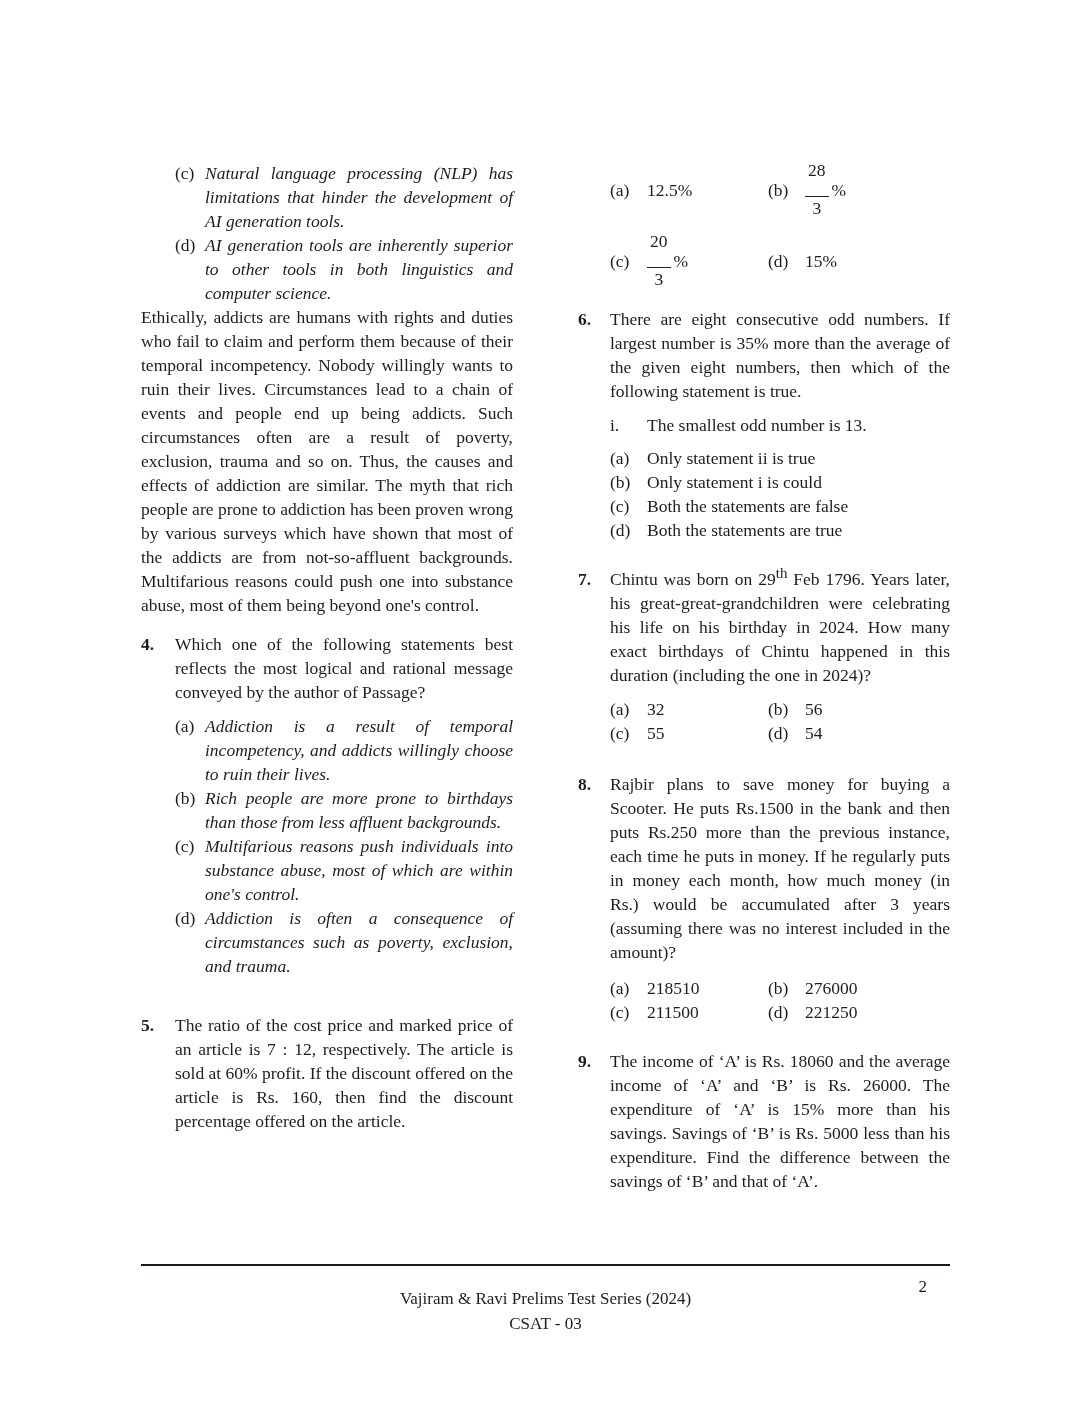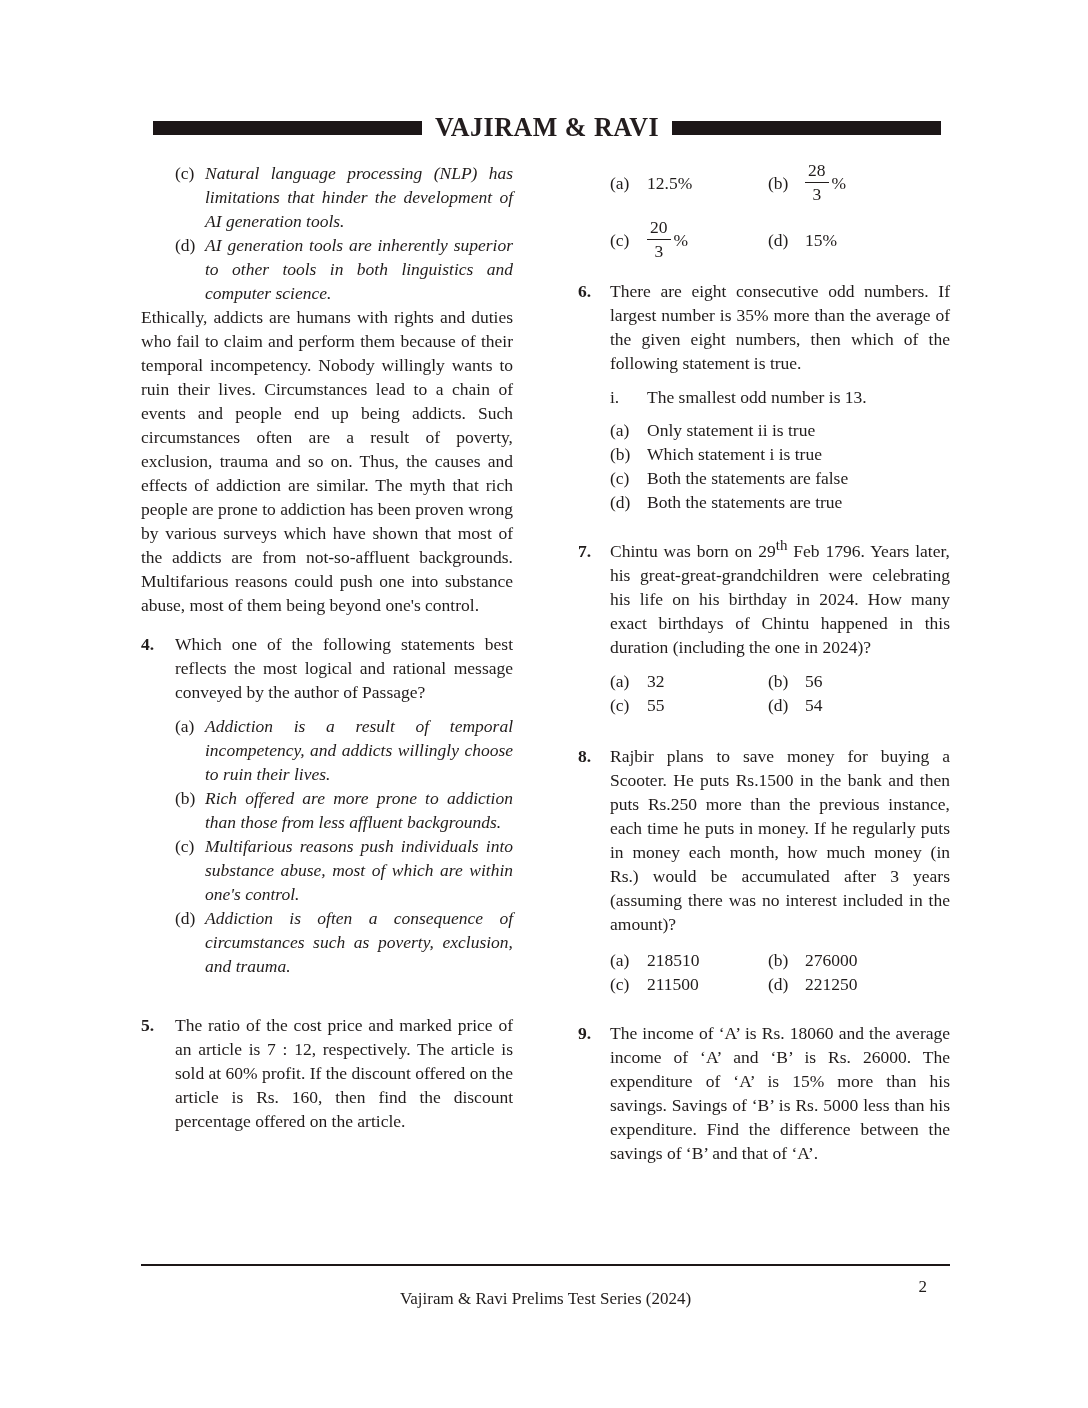--- a/index.html
+++ b/index.html
@@ -71,21 +71,21 @@
   .grid2.tall { row-gap: 12px; }
 
   
   .frac {
     display: inline-block;
     text-align: center;
     vertical-align: middle;
     line-height: 21px;
     margin-right: 3px;
   }
-  .frac .fr-num { display: block; border-bottom: 1.6px solid #221d1c; padding: 0 3px 1px; }
+  .frac .fr-num { display: block; border-bottom: 1.6px solid #221d1c; padding: 0 3px 15px; }
   .frac .fr-den { display: block; padding-top: 1px; }
 
   sup { font-size: 15px; line-height: 0; vertical-align: super; }
 
   
   .mt9  { margin-top: 9px; }
   .mt10 { margin-top: 10px; }
   .mt12 { margin-top: 12px; }
   .mt15 { margin-top: 15px; }
   .mt17 { margin-top: 17px; }
@@ -108,25 +108,20 @@
     position: absolute;
     right: 23px; top: 8px;
     font-size: 17px;
   }
 </style>
 </head>
 <body>
 
 <div class="page">
 
-  <div class="header">
-    <div class="header-bar"></div>
-    <div class="header-title">VAJIRAM &amp; RAVI</div>
-    <div class="header-bar"></div>
-  </div>
 
   <div class="col-left">
 
     <div class="opt">
       <span class="lab">(c)</span>
       <span class="txt">Natural language processing (NLP) has limitations that hinder the development of AI generation tools.</span>
     </div>
     <div class="opt">
       <span class="lab">(d)</span>
       <span class="txt">AI generation tools are inherently superior to other tools in both linguistics and computer science.</span>
@@ -139,21 +134,21 @@
       <span class="qtext">Which one of the following statements best reflects the most logical and rational message conveyed by the author of Passage?</span>
     </div>
 
     <div class="mt10">
       <div class="opt">
         <span class="lab">(a)</span>
         <span class="txt">Addiction is a result of temporal incompetency, and addicts willingly choose to ruin their lives.</span>
       </div>
       <div class="opt">
         <span class="lab">(b)</span>
-        <span class="txt">Rich offered are more prone to addiction than those from less affluent backgrounds.</span>
+        <span class="txt">Rich people are more prone to birthdays than those from less affluent backgrounds.</span>
       </div>
       <div class="opt">
         <span class="lab">(c)</span>
         <span class="txt">Multifarious reasons push individuals into substance abuse, most of which are within one's control.</span>
       </div>
       <div class="opt">
         <span class="lab">(d)</span>
         <span class="txt">Addiction is often a consequence of circumstances such as poverty, exclusion, and trauma.</span>
       </div>
     </div>
@@ -206,21 +201,21 @@
       </div>
     </div>
 
     <div class="mt9">
       <div class="ropt">
         <span class="lab">(a)</span>
         <span>Only statement ii is true</span>
       </div>
       <div class="ropt">
         <span class="lab">(b)</span>
-        <span>Which statement i is true</span>
+        <span>Only statement i is could</span>
       </div>
       <div class="ropt">
         <span class="lab">(c)</span>
         <span>Both the statements are false</span>
       </div>
       <div class="ropt">
         <span class="lab">(d)</span>
         <span>Both the statements are true</span>
       </div>
     </div>
@@ -275,16 +270,17 @@
 
     <div class="q mt25">
       <span class="qnum">9.</span>
       <span class="qtext">The income of ‘A’ is Rs. 18060 and the average income of ‘A’ and ‘B’ is Rs. 26000. The expenditure of ‘A’ is 15% more than his savings. Savings of ‘B’ is Rs. 5000 less than his expenditure. Find the difference between the savings of ‘B’ and that of ‘A’.</span>
     </div>
 
   </div>
 
   <div class="footer">
     <div class="footer-center">Vajiram &amp; Ravi Prelims Test Series (2024)</div>
+    <div class="footer-center">CSAT - 03</div>
     <div class="page-number">2</div>
   </div>
 
 </div>
 
 </body></html>

